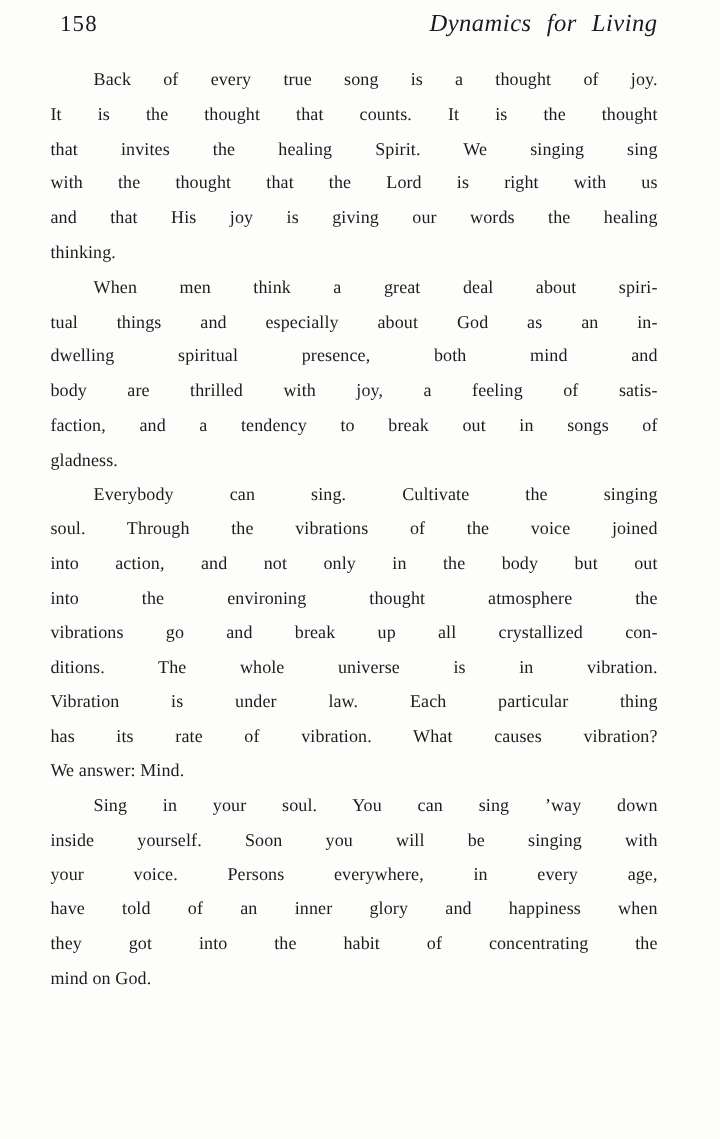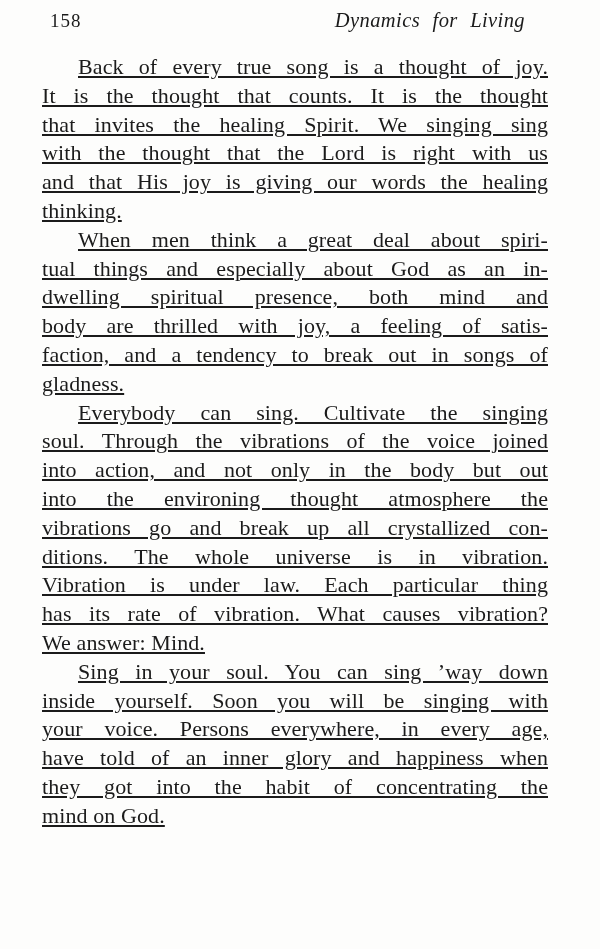--- a/index.html
+++ b/index.html
@@ -17,47 +17,46 @@
   .page {
     width: 600px;
     height: 949px;
     box-sizing: border-box;
     position: relative;
   }
   .page-header {
     display: flex;
     justify-content: space-between;
     align-items: flex-end;
-    padding: 9px 75px 0 50px;
+    padding: 9px 52px 0 50px;
   }
   .page-number {
     font-size: 19px;
     letter-spacing: 1px;
   }
   .running-title {
     font-style: italic;
     font-size: 20.5px;
     word-spacing: 7px;
     letter-spacing: 0.4px;
   }
   .body-text {
     margin-top: 21px;
     padding: 0 52px 0 42px;
   }
   .paragraph {
     margin: 0;
   }
   .line {
-    font-size: 22px;
+    font-size: 15px;
     line-height: 28.8px;
     text-align: justify;
     text-align-last: justify;
     white-space: normal;
     letter-spacing: 0.1px;
-    text-decoration: underline;
   }
   .line.first {
     text-indent: 36px;
   }
   .line.last {
     text-align-last: left;
   }
 </style>
 </head>
 <body>

